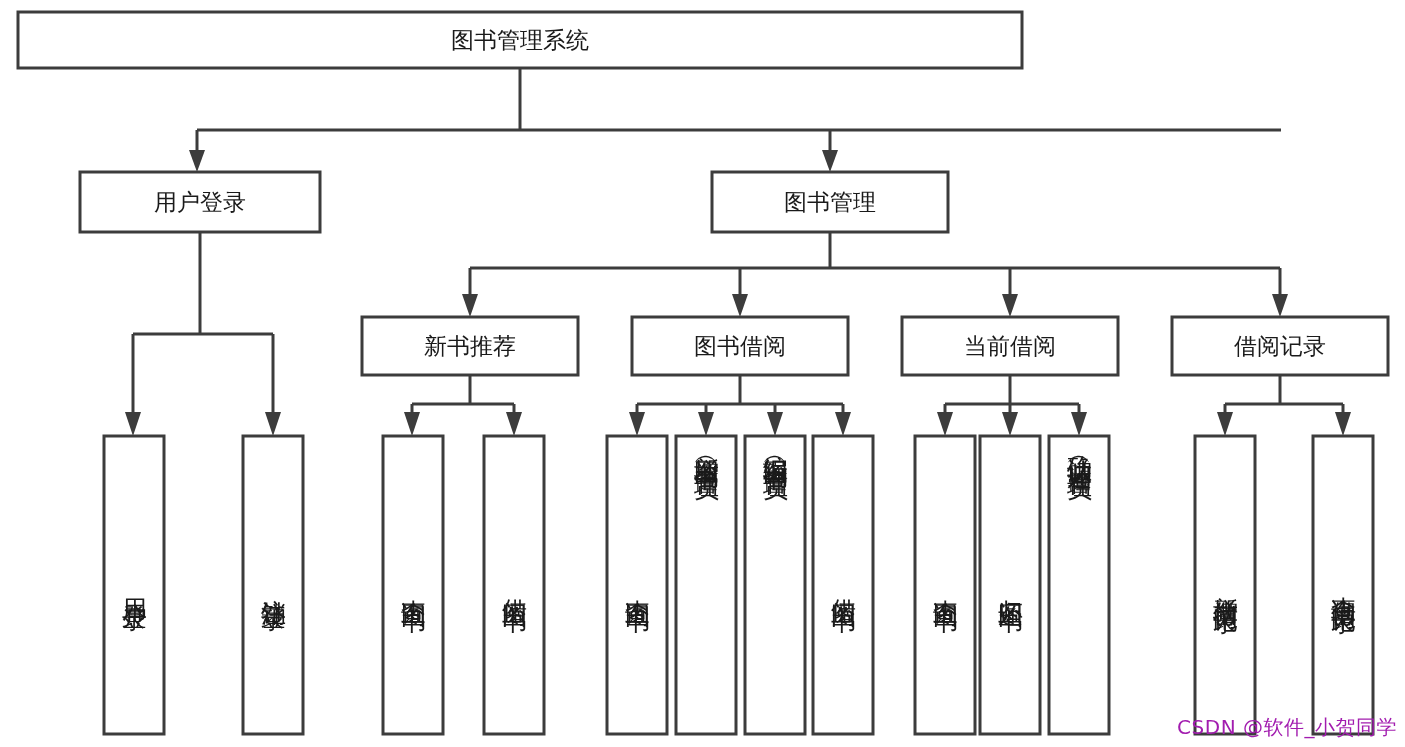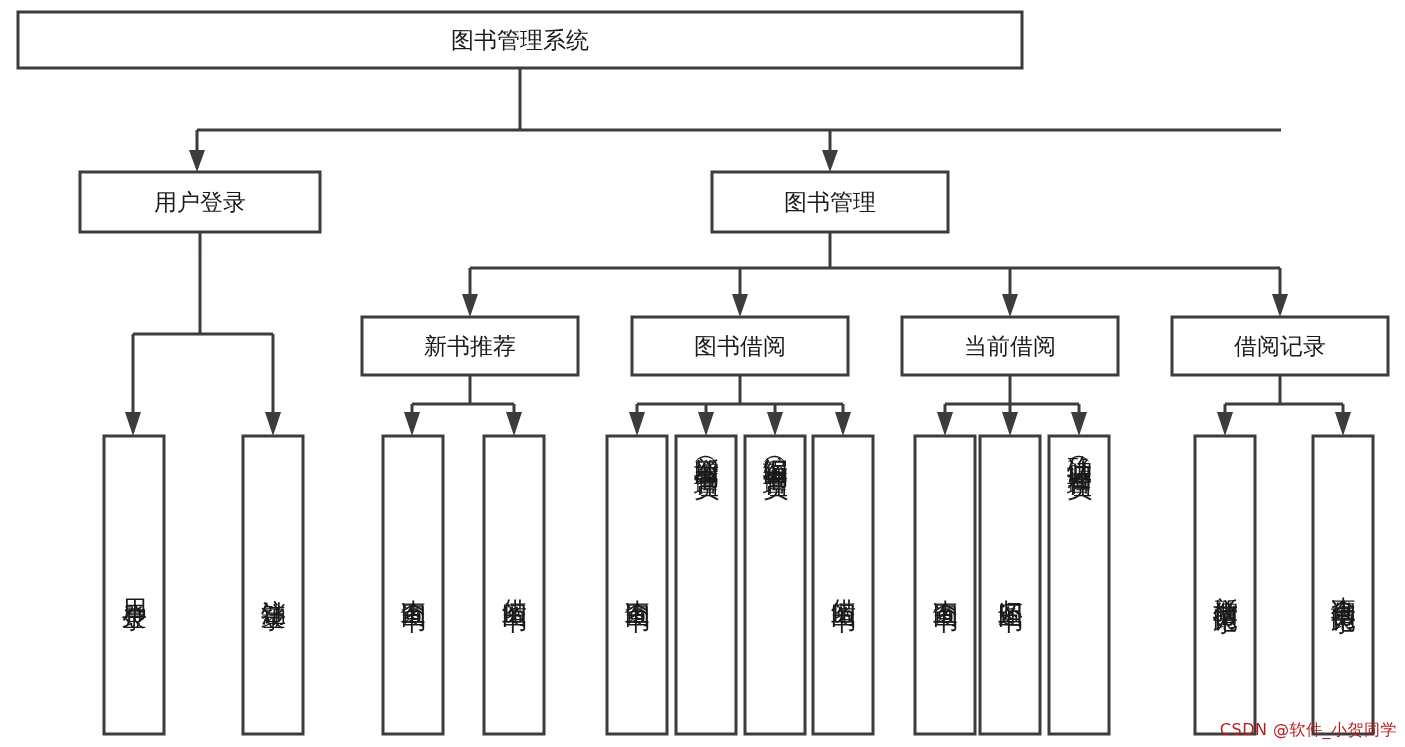--- a/index.html
+++ b/index.html
@@ -68,22 +68,22 @@
     line-height: 1.12;
     letter-spacing: 3px;
     color: #1a1a1a;
     white-space: nowrap;
   }
   .watermark {
     position: absolute;
     right: 8px;
     bottom: 6px;
     font-family: "DejaVu Sans", "Liberation Sans", sans-serif;
-    font-size: 16px;
-    color: #b91c1c;
+    font-size: 20px;
+    color: #a21caf;
     letter-spacing: 0.5px;
     user-select: none;
   }
 </style>
 </head>
 <body>
 
 <div id="diagram-root">
 
   <svg id="tree-svg" viewBox="0 0 1405 747">

